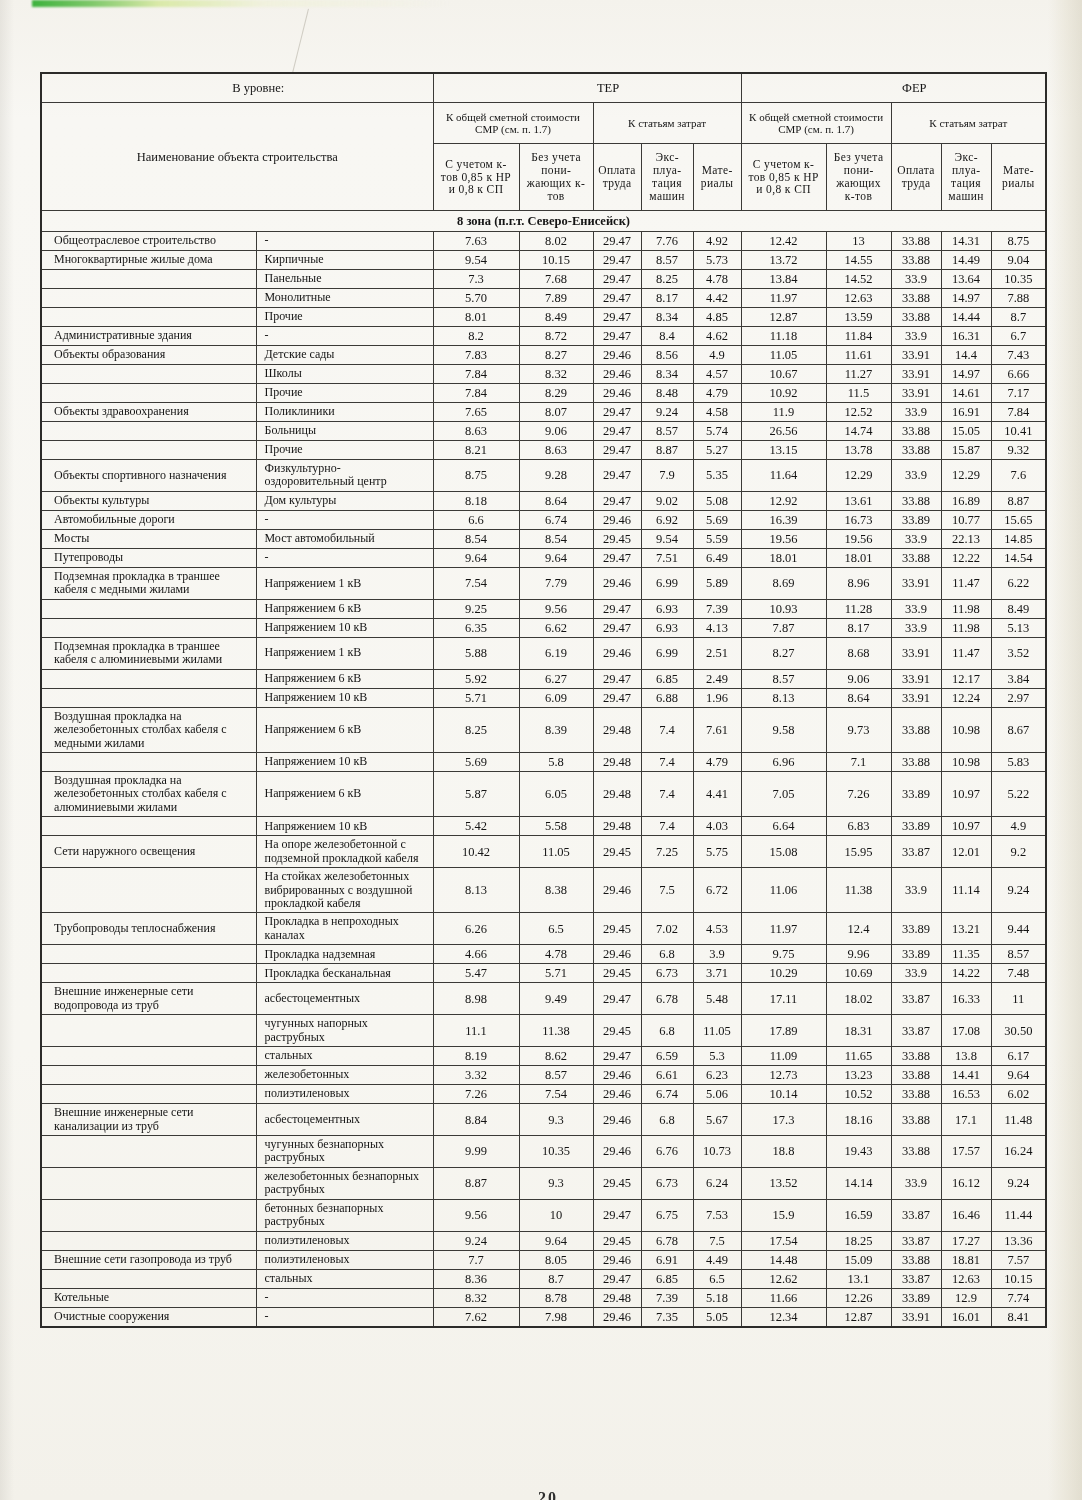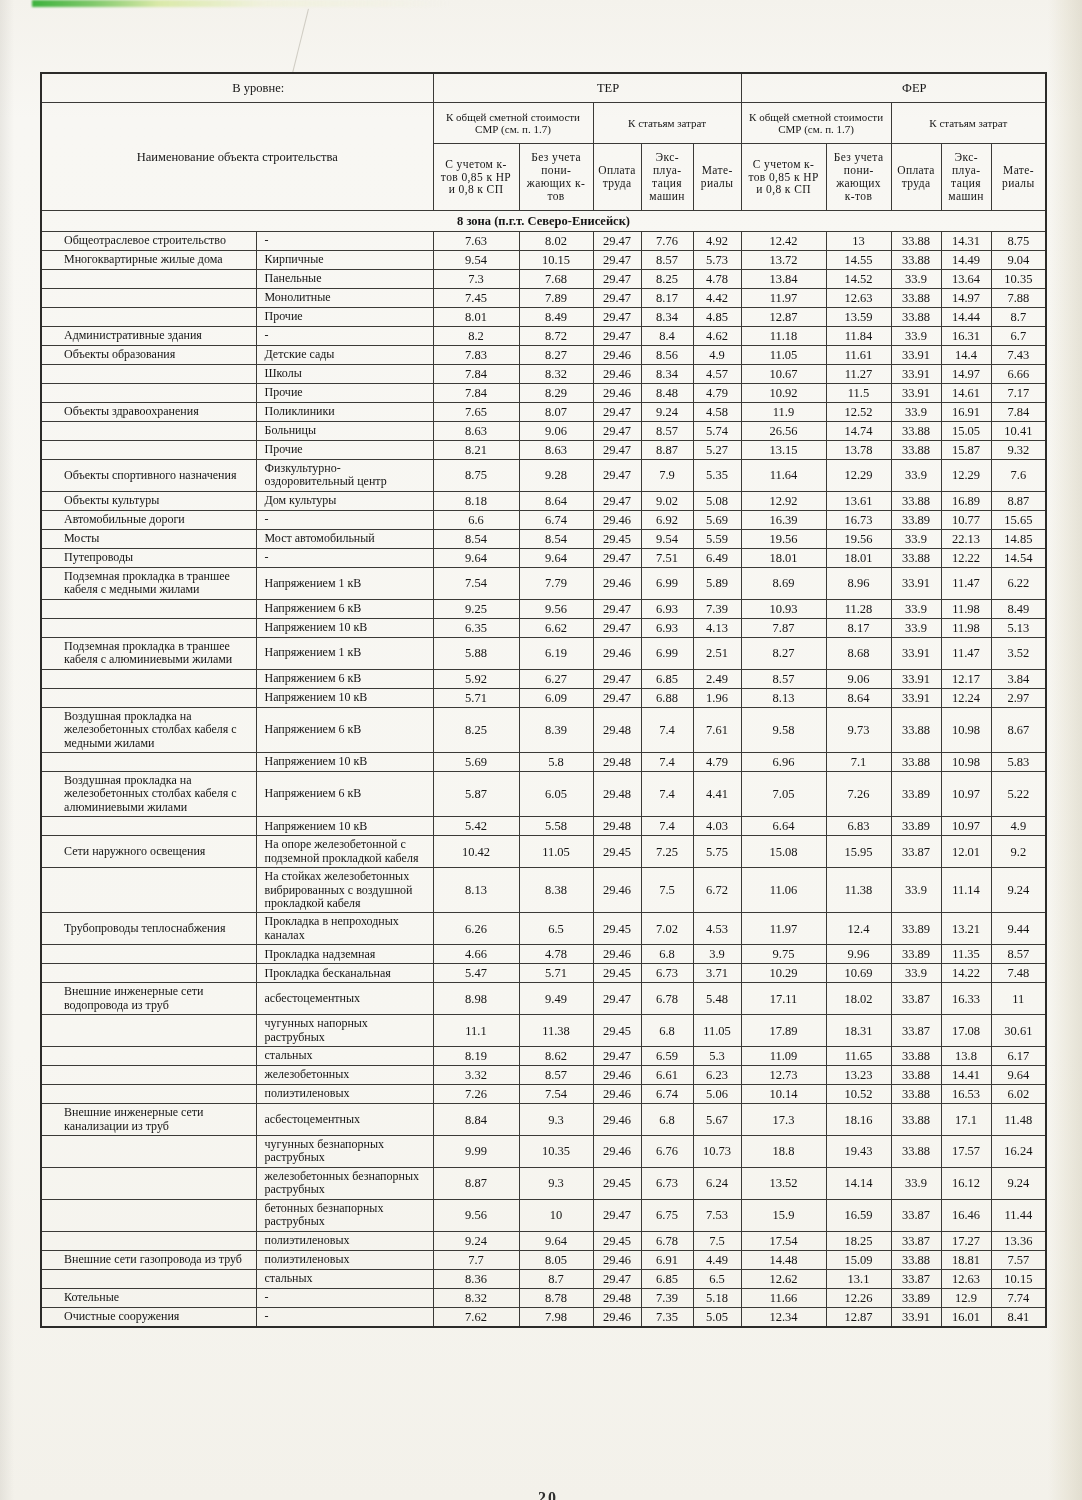--- a/index.html
+++ b/index.html
@@ -48,21 +48,21 @@
   }
   th.big{font-size:12.5px;}
   th.sub{letter-spacing:.4px;font-size:11.5px;}
   tr.h1 th{height:24px;padding-left:46px;}
   tr.h2 th{height:36px;}
   tr.h3 th{height:62px;}
   td.zone{
     text-align:center;font-weight:bold;font-size:12.5px;height:18px;padding:1px 20px;
   }
   tbody td{font-size:12px;line-height:1.12;color:#141414;}
-  td.c-name{text-align:left;padding-left:22px;}
+  td.c-name{text-align:left;padding-left:12px;}
   td.c-type{text-align:left;padding-left:8px;}
   td.c-num{text-align:center;font-size:12.5px;font-family:"Liberation Serif","DejaVu Serif",serif;}
 </style>
 </head>
 <body>
 
 <div class="green-strip"></div>
 <div class="crease"></div>
 <div class="left-shade"></div>
 
@@ -150,21 +150,21 @@
           <td class="c-num">4.78</td>
           <td class="c-num">13.84</td>
           <td class="c-num">14.52</td>
           <td class="c-num">33.9</td>
           <td class="c-num">13.64</td>
           <td class="c-num">10.35</td>
         </tr>
         <tr>
           <td class="c-name"></td>
           <td class="c-type">Монолитные</td>
-          <td class="c-num">7.45</td>
+          <td class="c-num">5.70</td>
           <td class="c-num">7.89</td>
           <td class="c-num">29.47</td>
           <td class="c-num">8.17</td>
           <td class="c-num">4.42</td>
           <td class="c-num">11.97</td>
           <td class="c-num">12.63</td>
           <td class="c-num">33.88</td>
           <td class="c-num">14.97</td>
           <td class="c-num">7.88</td>
         </tr>
@@ -579,21 +579,21 @@
           <td class="c-type">чугунных напорных раструбных</td>
           <td class="c-num">11.1</td>
           <td class="c-num">11.38</td>
           <td class="c-num">29.45</td>
           <td class="c-num">6.8</td>
           <td class="c-num">11.05</td>
           <td class="c-num">17.89</td>
           <td class="c-num">18.31</td>
           <td class="c-num">33.87</td>
           <td class="c-num">17.08</td>
-          <td class="c-num">30.61</td>
+          <td class="c-num">30.50</td>
         </tr>
         <tr>
           <td class="c-name"></td>
           <td class="c-type">стальных</td>
           <td class="c-num">8.19</td>
           <td class="c-num">8.62</td>
           <td class="c-num">29.47</td>
           <td class="c-num">6.59</td>
           <td class="c-num">5.3</td>
           <td class="c-num">11.09</td>

